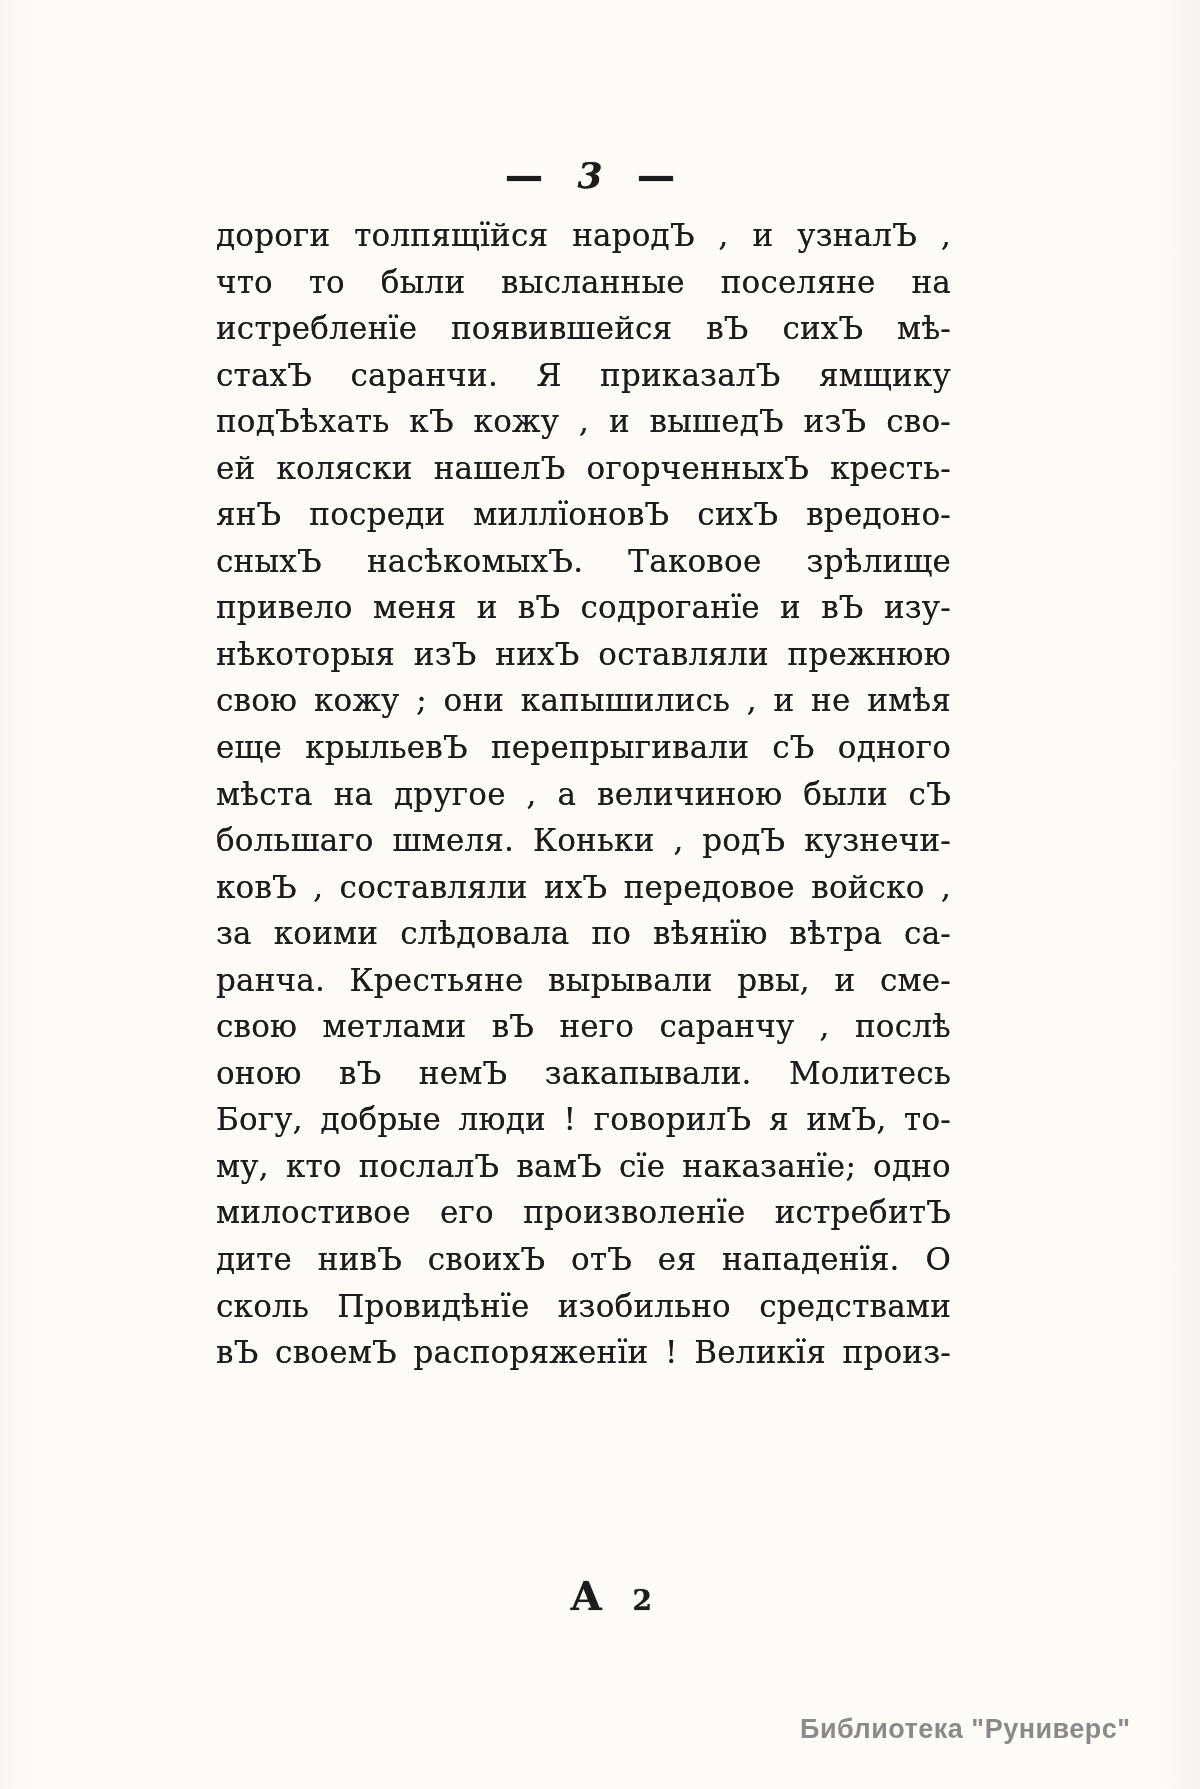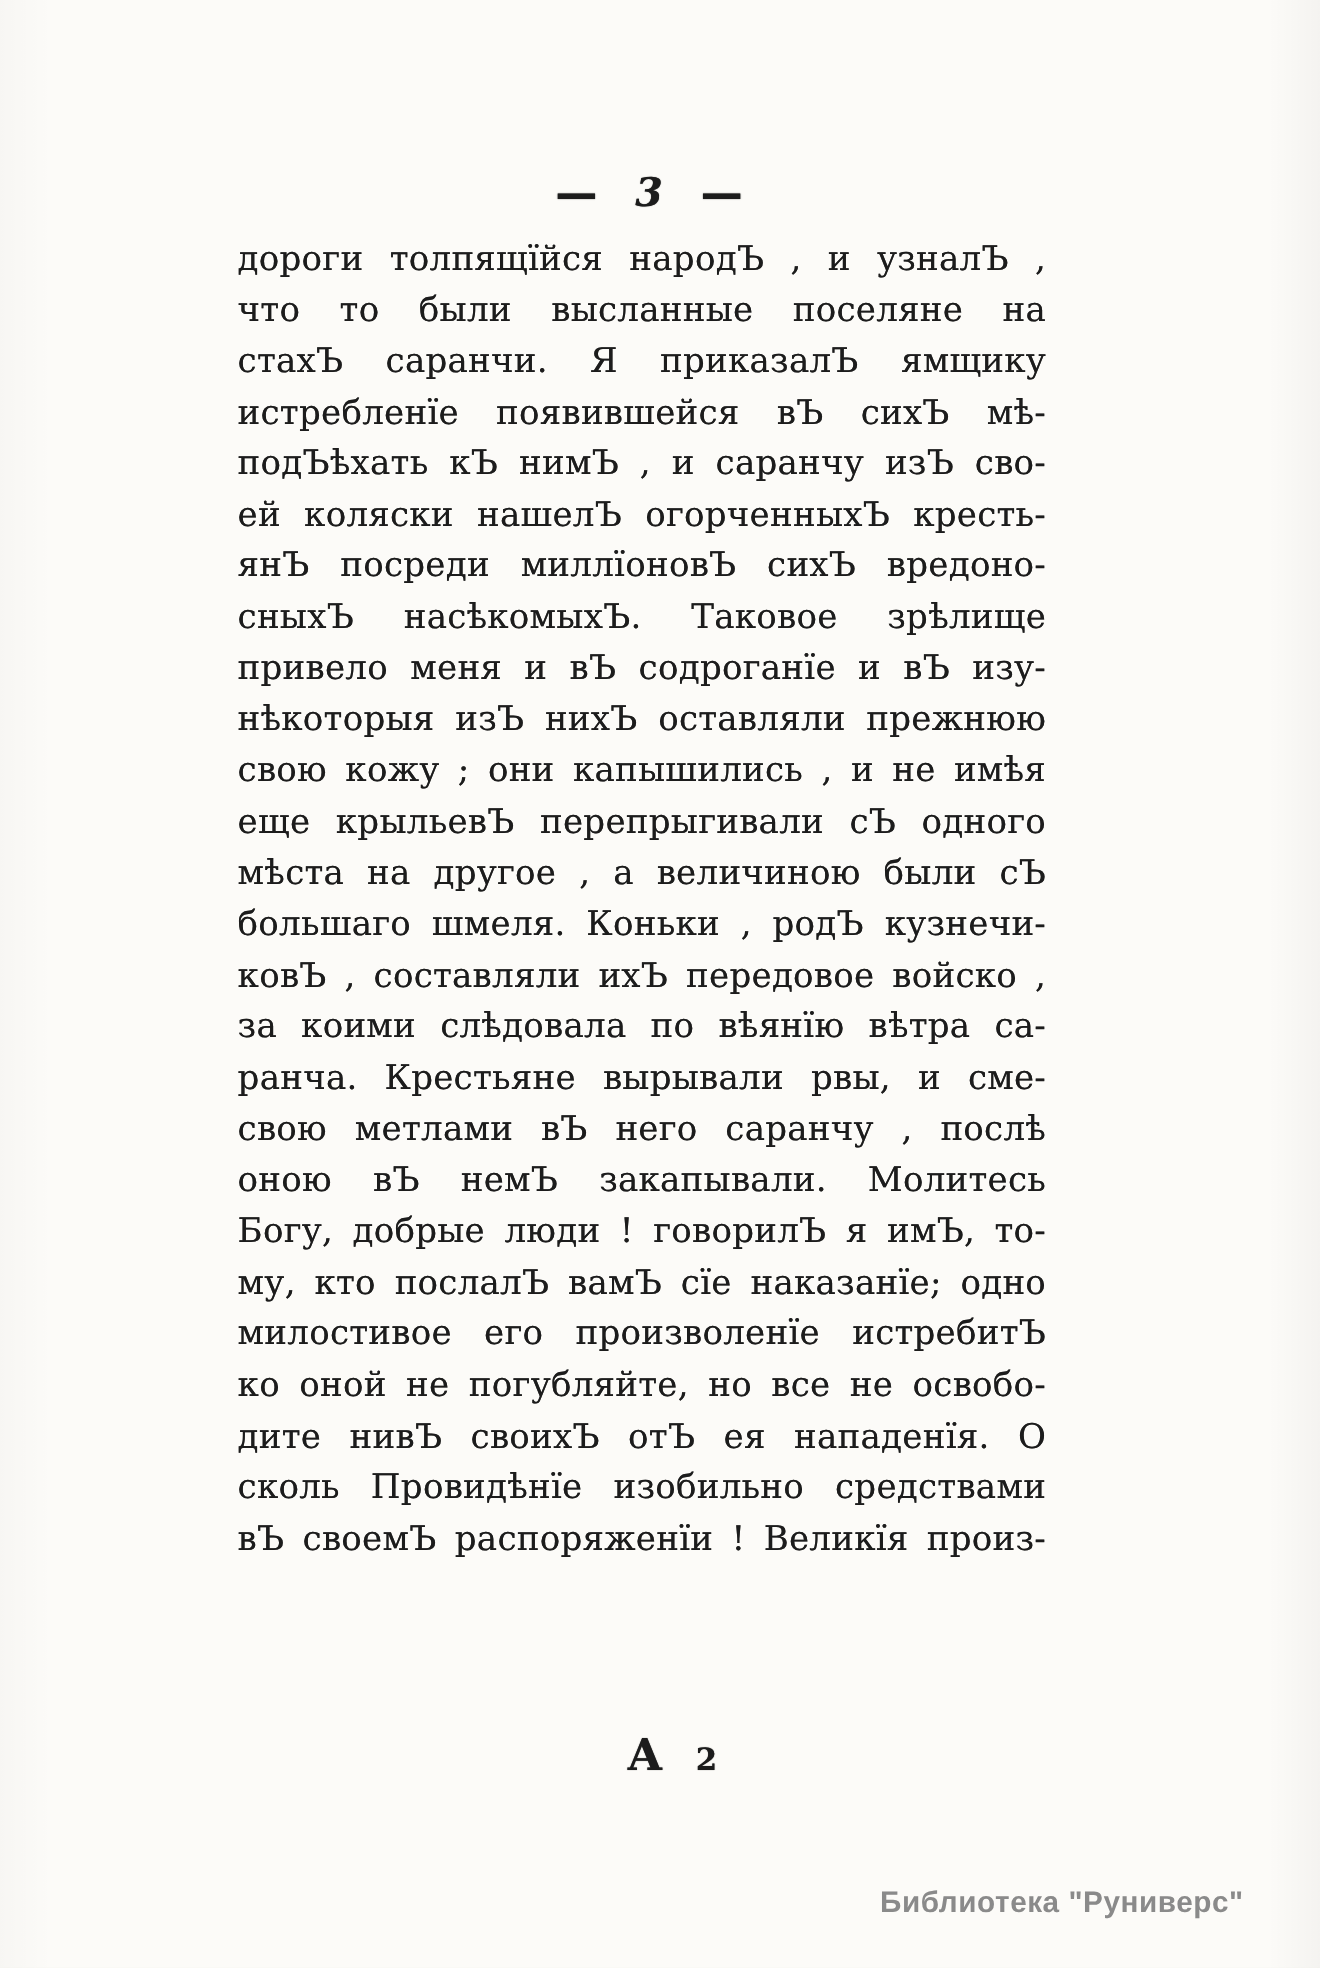--- a/index.html
+++ b/index.html
@@ -100,41 +100,40 @@
 
   <div class="page-header">
     <span class="rule">—</span>
     <span class="folio">3</span>
     <span class="rule">—</span>
   </div>
 
   <div class="text-block">
     <div class="line">дороги толпящїйся народЪ , и узналЪ ,</div>
       <div class="line">что то были высланные поселяне на</div>
+      <div class="line">истребленїе появившейся вЪ сихЪ мѣ-</div>
       <div class="line">стахЪ саранчи. Я приказалЪ ямщику</div>
-      <div class="line">истребленїе появившейся вЪ сихЪ мѣ-</div>
-      <div class="line">подЪѣхать кЪ нимЪ , и саранчу изЪ сво-</div>
+      <div class="line">подЪѣхать кЪ кожу , и вышедЪ изЪ сво-</div>
       <div class="line">ей коляски нашелЪ огорченныхЪ кресть-</div>
       <div class="line">янЪ посреди миллїоновЪ сихЪ вредоно-</div>
       <div class="line">сныхЪ насѣкомыхЪ. Таковое зрѣлище</div>
       <div class="line">привело меня и вЪ содроганїе и вЪ изу-</div>
       <div class="line">нѣкоторыя изЪ нихЪ оставляли прежнюю</div>
       <div class="line">свою кожу ; они капышились , и не имѣя</div>
       <div class="line">еще крыльевЪ перепрыгивали сЪ одного</div>
       <div class="line">мѣста на другое , а величиною были сЪ</div>
       <div class="line">большаго шмеля. Коньки , родЪ кузнечи-</div>
       <div class="line">ковЪ , составляли ихЪ передовое войско ,</div>
       <div class="line">за коими слѣдовала по вѣянїю вѣтра са-</div>
       <div class="line">ранча. Крестьяне вырывали рвы, и сме-</div>
       <div class="line">свою метлами вЪ него саранчу , послѣ</div>
       <div class="line">оною вЪ немЪ закапывали. Молитесь</div>
       <div class="line">Богу, добрые люди ! говорилЪ я имЪ, то-</div>
       <div class="line">му, кто послалЪ вамЪ сїе наказанїе; одно</div>
       <div class="line">милостивое его произволенїе истребитЪ</div>
-      <div class="line">ко оной не погубляйте, но все не освобо-</div>
       <div class="line">дите нивЪ своихЪ отЪ ея нападенїя. О</div>
       <div class="line">сколь Провидѣнїе изобильно средствами</div>
       <div class="line">вЪ своемЪ распоряженїи ! Великїя произ-</div>
   </div>
 
   <div class="signature">
     <span class="sig-letter">А</span>
     <span class="sig-number">2</span>
   </div>
 

